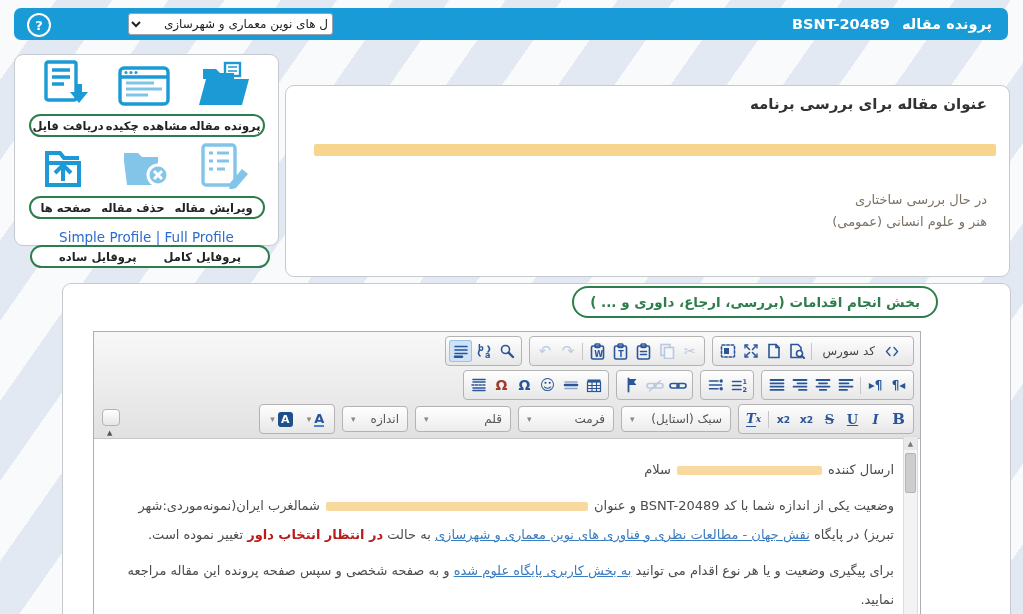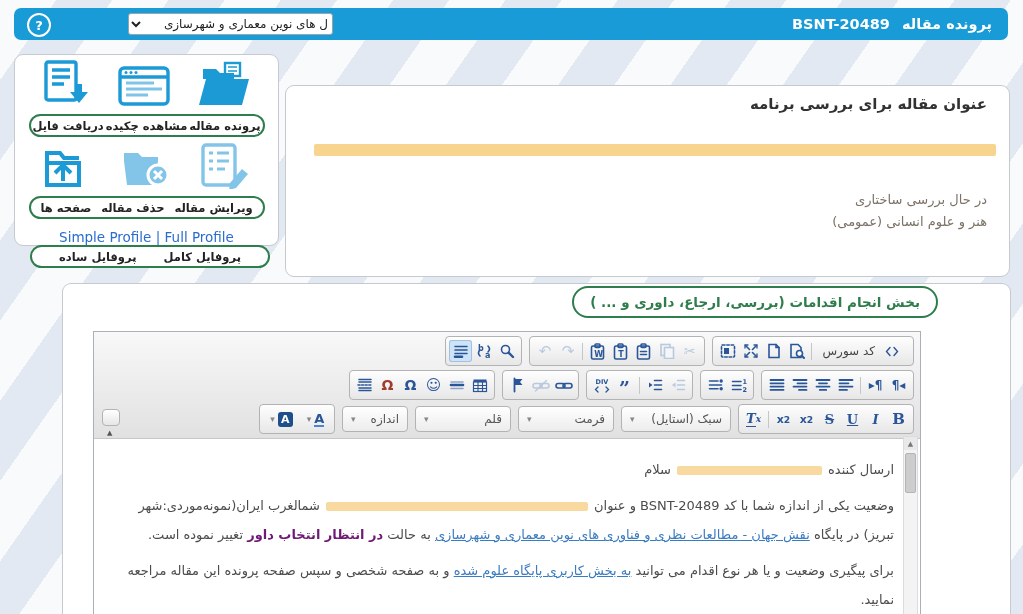--- a/index.html
+++ b/index.html
@@ -79,21 +79,21 @@
   #collapseBtn{position:absolute;left:8px;bottom:12px;width:16px;height:15px;
     background:linear-gradient(#fff,#e6e6e6);border:1px solid #b3b3b3;border-radius:4px;cursor:pointer;}
   #collapseArrow{position:absolute;left:13px;bottom:1px;font-size:7px;color:#555;}
   
   #content{position:relative;height:168px;padding:16px 26px 0 16px;direction:rtl;text-align:right;
     color:#4c4c4c;font-size:13px;line-height:29px;overflow:hidden;background:#fff;}
   #content p{margin:0 0 7px 0;text-align:right;}
   .redact{display:inline-block;height:9px;border-radius:2px;background:#f8d9a0;vertical-align:middle;margin:0 6px;}
   .r1{width:145px;} .r2{width:262px;}
   #content a{color:#3a7cc0;text-decoration:underline;cursor:pointer;}
-  #content b{color:#701a75;}
+  #content b{color:#b91c1c;}
   
   #sbar{position:absolute;right:2px;top:104px;bottom:2px;width:13px;background:#f3f3f3;border:1px solid #dcdcdc;}
   #sbarUp{height:13px;background:#e9e9e9;display:flex;align-items:center;justify-content:center;
     font-size:7px;color:#777;cursor:pointer;}
   #sbarThumb{margin:3px 1px 0 1px;height:38px;background:#cdcdcd;border:1px solid #b4b4b4;border-radius:2px;cursor:pointer;}
 </style>
 </head>
 <body>
 
 <div id="header" class="lyr">
@@ -336,42 +336,20 @@
             <svg width="18" height="13">
                 <rect x="1" y="4.5" width="9" height="4.5" rx="2.2"></rect>
                 <rect x="8" y="4.5" width="9" height="4.5" rx="2.2"></rect>
                 <path d="M3.5 12L14.5 1.5" stroke-width="1.3"></path>
               </svg>
           </span>
           <span class="tb">
             <svg width="18" height="13">
                 <rect x="1" y="4.5" width="9" height="4.5" rx="2.2"></rect>
                 <rect x="8" y="4.5" width="9" height="4.5" rx="2.2"></rect>
-              </svg>
-          </span>
-        </span>
-        <span class="grp">
-          <span class="tb">
-            <svg width="18" height="16">
-                <text x="2.5" y="7" font-size="6.5" font-weight="bold" fill="#2a5699" stroke="none">DIV</text>
-                <path d="M5 10l-2.5 2.5L5 15M13 10l2.5 2.5L13 15" stroke-width="1.3"></path>
-              </svg>
-          </span>
-          <span class="tb serif" style="font-size:19px;font-weight:bold;padding-top:6px;">”</span>
-          <span class="sep"></span>
-          <span class="tb">
-            <svg width="16" height="14">
-                <path d="M7.5 2.5h7M7.5 7h7M7.5 11.5h7"></path>
-                <path d="M2 4.5L5.5 7L2 9.5z" fill="#2a5699" stroke="none"></path>
-              </svg>
-          </span>
-          <span class="tb dis">
-            <svg width="16" height="14">
-                <path d="M7.5 2.5h7M7.5 7h7M7.5 11.5h7"></path>
-                <path d="M5.5 4.5L2 7l3.5 2.5z" fill="#2a5699" stroke="none"></path>
               </svg>
           </span>
         </span>
         <span class="grp">
           <span class="tb">
             <svg width="16" height="14">
                 <circle cx="13.2" cy="3" r="1.7" fill="#2a5699" stroke="none"></circle>
                 <circle cx="13.2" cy="10.8" r="1.7" fill="#2a5699" stroke="none"></circle>
                 <path d="M1.5 3h8.5M1.5 7h12M1.5 10.8h8.5"></path>
               </svg>

